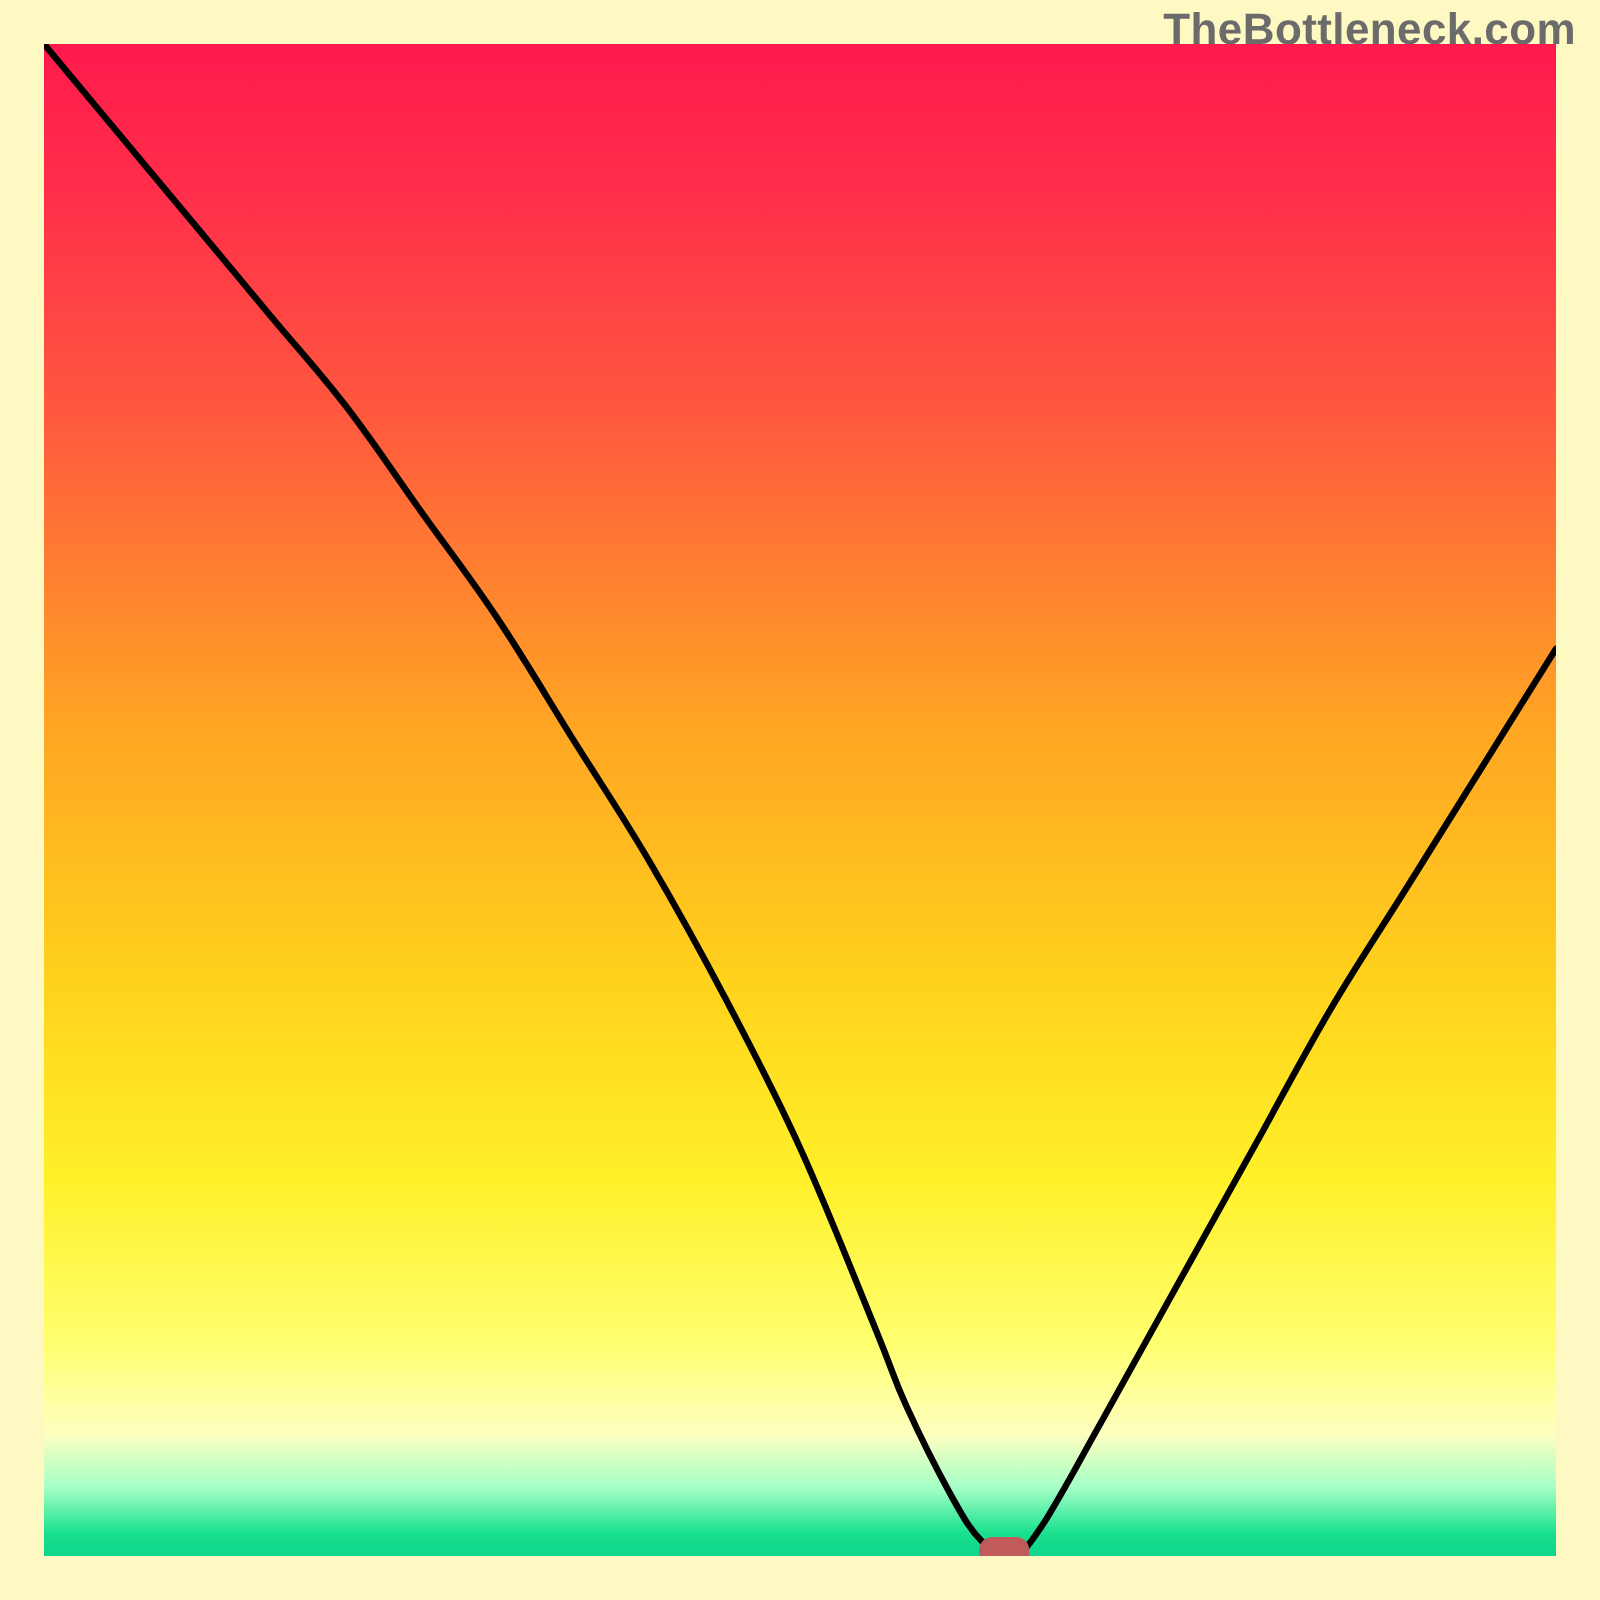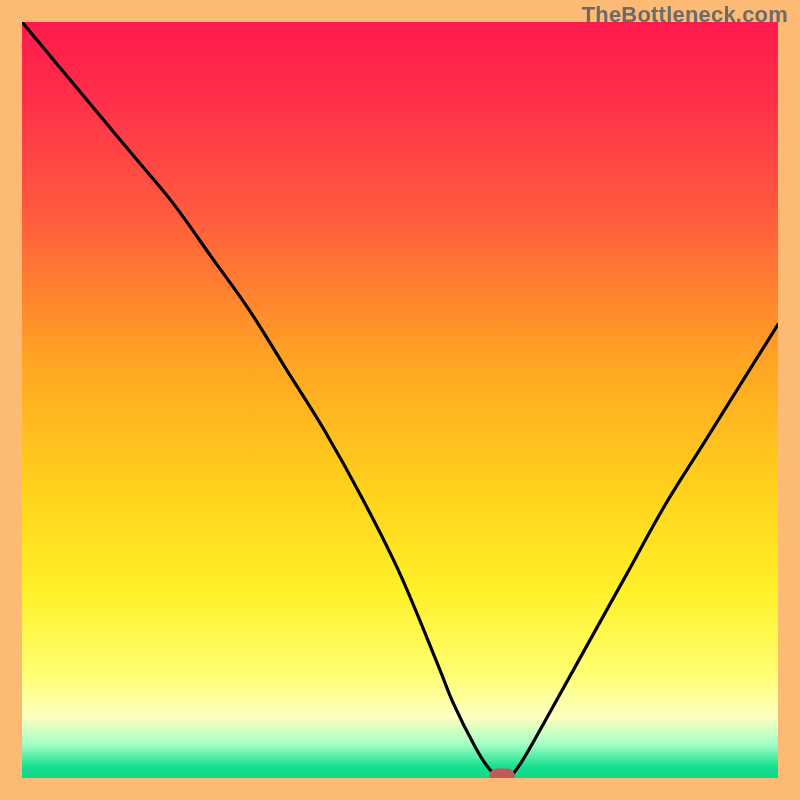--- a/index.html
+++ b/index.html
@@ -9,21 +9,21 @@
     height: 800px;
     background: #000;
     overflow: hidden;
   }
   .frame {
     position: absolute;
     top: 0;
     left: 0;
     width: 800px;
     height: 800px;
-    background: #fdba74;
+    background: #fef9c3;
   }
   .watermark {
     position: absolute;
     top: 2px;
     right: 12px;
     font-family: Arial, Helvetica, sans-serif;
     font-size: 22px;
     font-weight: 600;
     color: #6b6b6b;
     letter-spacing: 0.2px;

